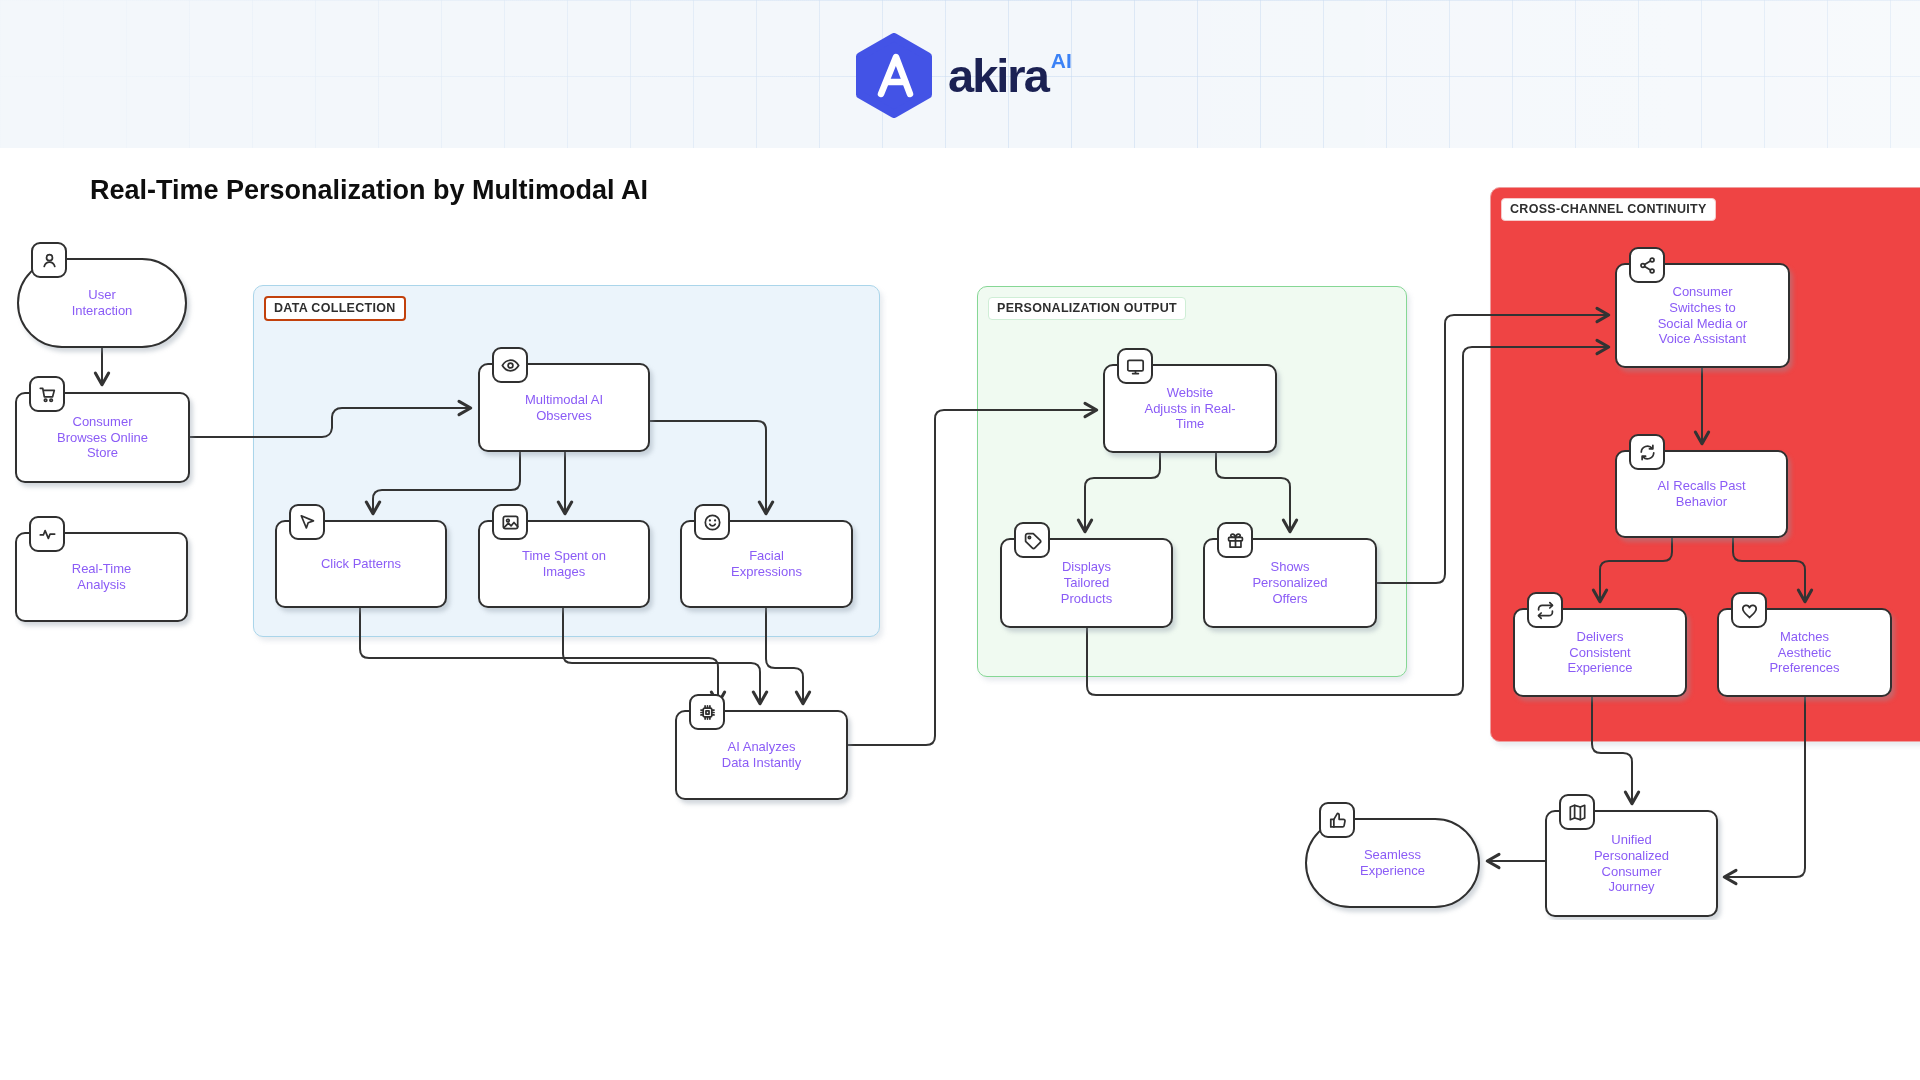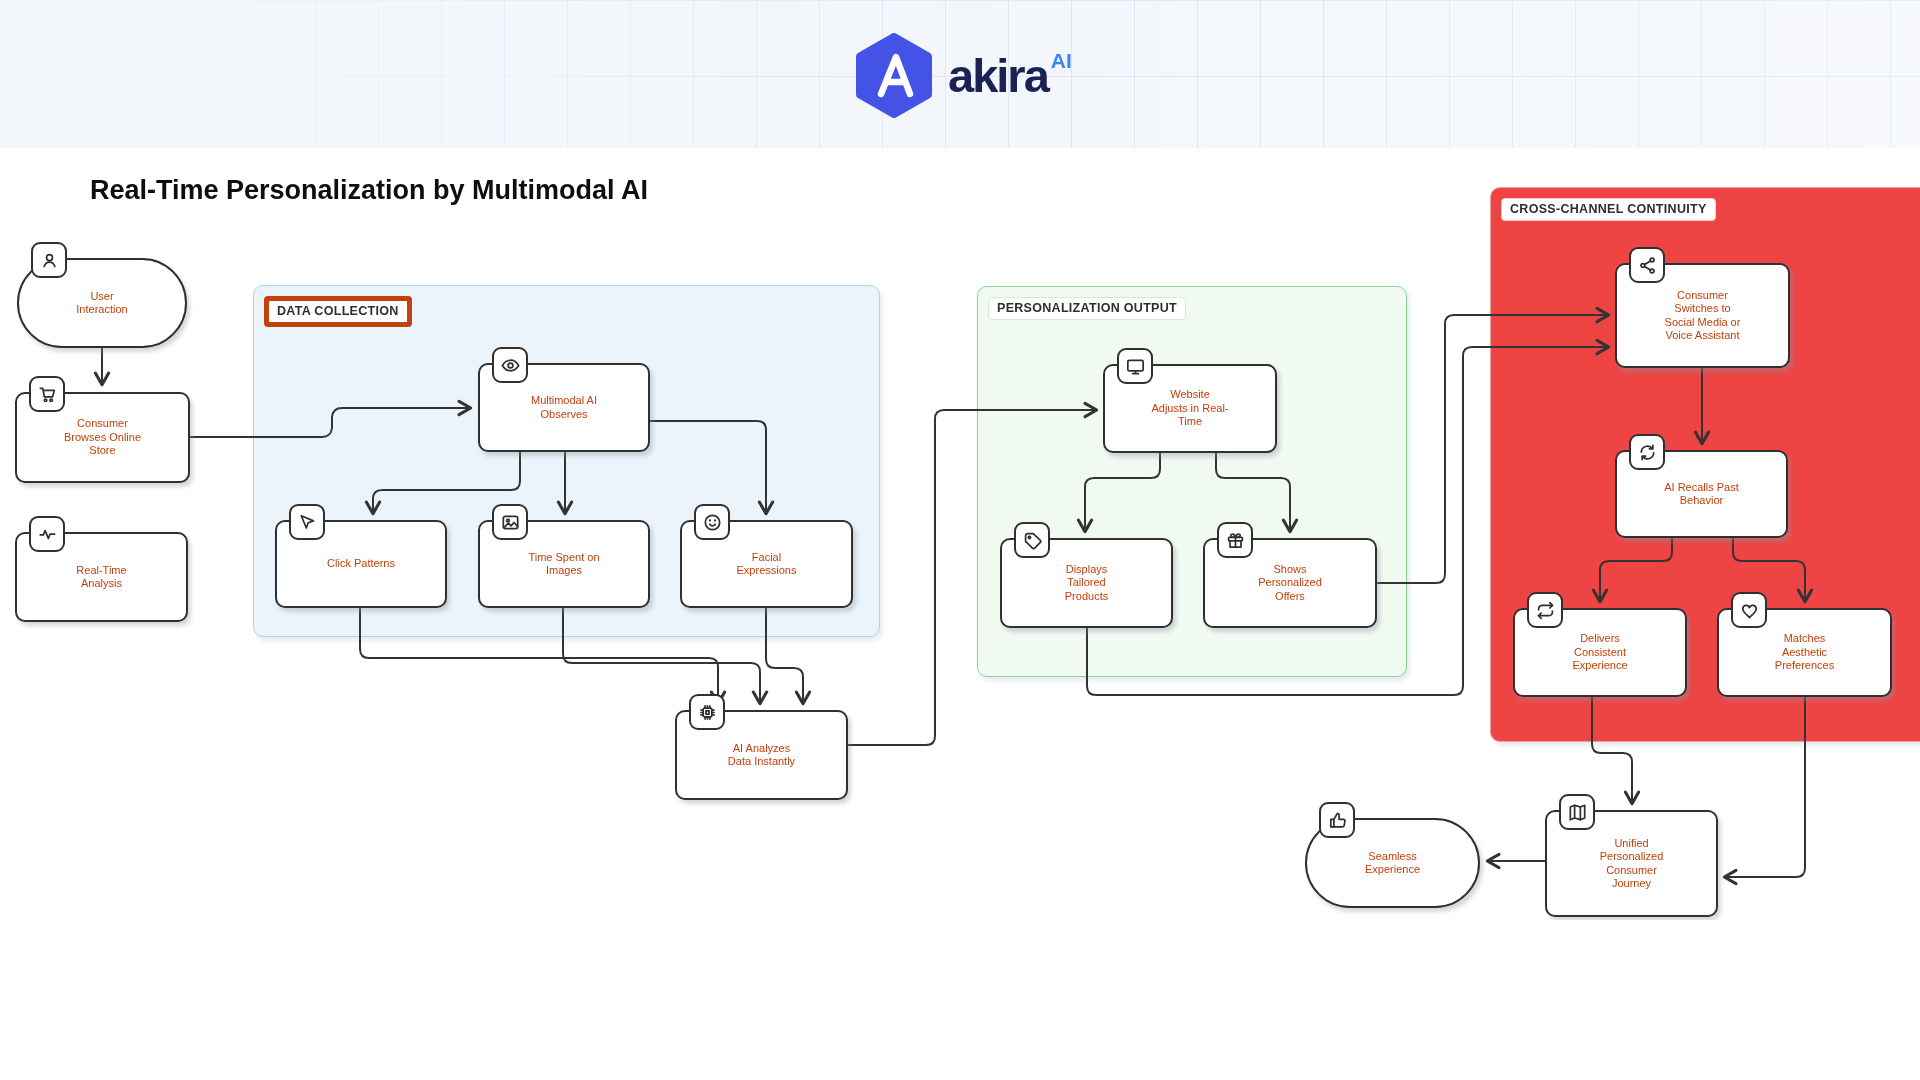--- a/index.html
+++ b/index.html
@@ -32,35 +32,35 @@
   
   #page-title{position:absolute;left:90px;top:175px;font-size:27px;font-weight:bold;color:#0e0e0e;z-index:5;}
 
   
   .group{position:absolute;border-radius:10px;z-index:1;box-shadow:3px 4px 5px rgba(150,165,180,.22);}
   #group-data-collection{left:253px;top:285px;width:625px;height:350px;background:#ebf4fb;border:1.5px solid #aad5ea;}
   #group-personalization{left:977px;top:286px;width:428px;height:389px;background:#f0faf1;border:1.5px solid #86d795;}
   #group-cross-channel{left:1490px;top:187px;width:422px;height:553px;background:#ef4444;border:1.5px solid #ee9f9f;padding-left:44px;}
   .chip{position:absolute;left:10px;top:10px;background:#fff;border-radius:4px;padding:3px 8px 4px 8px;
         font-size:12.5px;font-weight:bold;color:#2e2e2e;letter-spacing:.3px;white-space:nowrap;}
-  #group-data-collection .chip{border:5px solid #c2410c;}
+  #group-data-collection .chip{border:2px solid #c2410c;}
   #group-personalization .chip{border:1px solid #cfeed6;}
   #group-cross-channel .chip{border:1px solid #f6caca;}
 
   
   #connectors{position:absolute;left:0;top:0;z-index:2;}
   #connectors path.edge{fill:none;stroke:#333;stroke-width:2;stroke-linecap:round;stroke-linejoin:round;}
 
   
   .node{position:absolute;background:#fff;border:2px solid #303030;border-radius:10px;z-index:3;
         display:flex;align-items:center;justify-content:center;text-align:center;
         padding:8px 10px;box-sizing:border-box;
         box-shadow:3px 4px 4px rgba(140,152,166,.38);}
   .node.stadium{border-radius:46px;}
-  .nlabel{font-size:11px;line-height:1.22;color:#c2410c;white-space:pre-line;}
+  .nlabel{font-size:13px;line-height:1.22;color:#8b5cf6;white-space:pre-line;}
   .badge{position:absolute;left:12px;top:-18px;width:36px;height:36px;background:#fff;
          border:2px solid #303030;border-radius:9px;box-sizing:border-box;
          display:flex;align-items:center;justify-content:center;}
   .badge svg{width:23px;height:23px;stroke:#2f2f2f;fill:none;stroke-width:1.8;
              stroke-linecap:round;stroke-linejoin:round;}
 </style>
 </head>
 <body>
 
 <div id="canvas">

